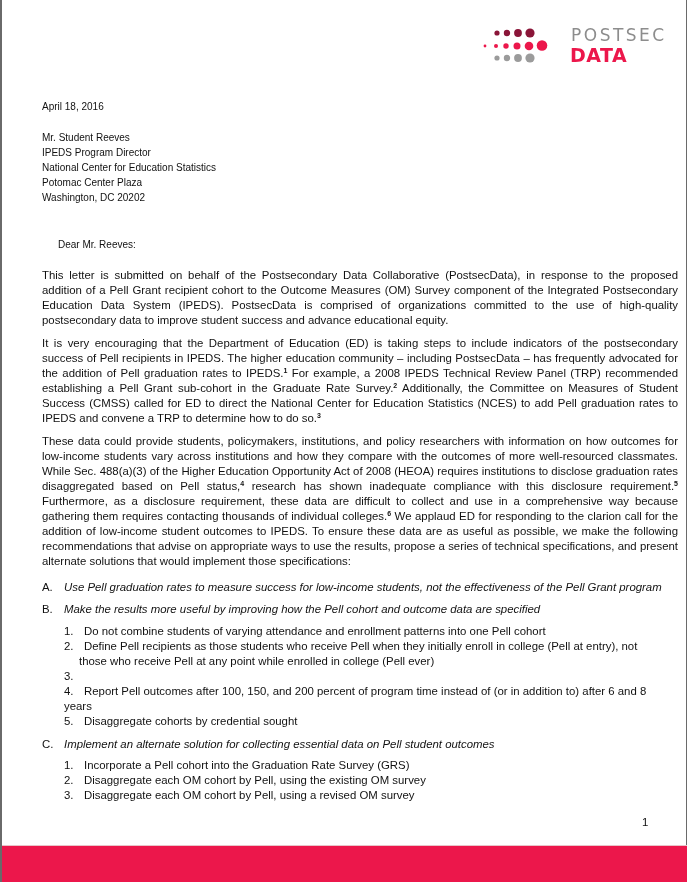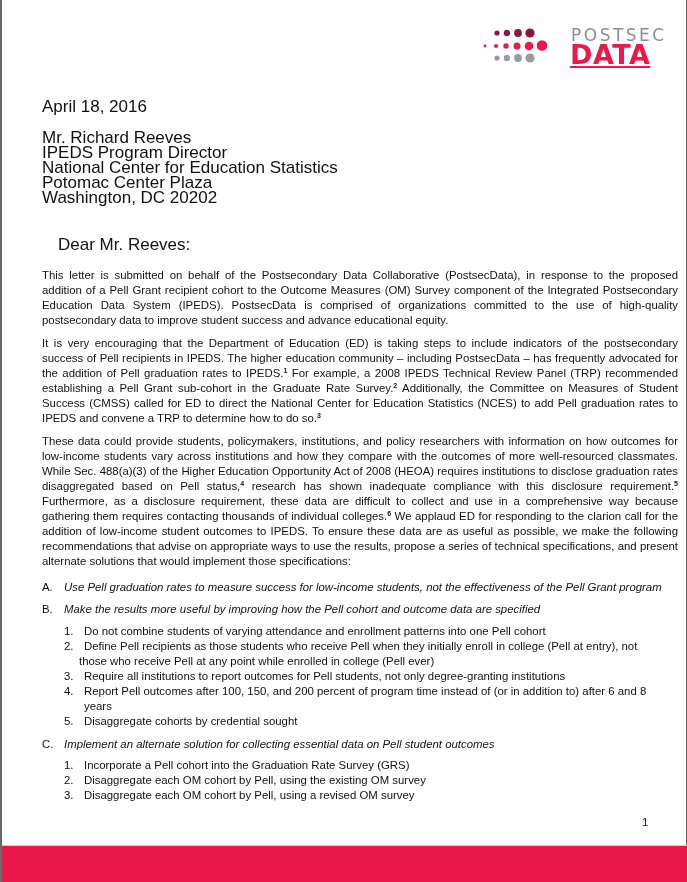--- a/index.html
+++ b/index.html
@@ -19,24 +19,24 @@
     }
     .logo { position: absolute; left: 480px; top: 26px; width: 200px; height: 42px; }
     .logo-dots { position: absolute; left: 0; top: 0; width: 70px; height: 42px; }
     .logo-word-top {
       position: absolute; left: 89px; top: 0px;
       font-size: 17px; letter-spacing: 2.5px; color: #8d8d8d;
       font-family: "DejaVu Sans", sans-serif; font-weight: normal; line-height: 18px;
     }
     .logo-word-bottom {
       position: absolute; left: 88px; top: 14px;
-      font-size: 27px; font-weight: bold; color: #ec174b;
-      font-family: "DejaVu Sans", sans-serif; letter-spacing: 0.5px; line-height: 30px; text-decoration: underline;
+      font-size: 19px; font-weight: bold; color: #ec174b;
+      font-family: "DejaVu Sans", sans-serif; letter-spacing: 0.5px; line-height: 30px;
     }
-    .text { position: absolute; left: 40px; width: 636px; font-size: 17px; line-height: 15px; }
+    .text { position: absolute; left: 40px; width: 636px; font-size: 10px; line-height: 15px; }
     .line { white-space: nowrap; }
     .para { position: absolute; left: 40px; width: 636px; font-size: 11.4px; line-height: 15px; text-align: justify; }
     sup { font-size: 7px; line-height: 0; vertical-align: 4px; font-weight: bold; }
     .list-item { position: absolute; font-size: 11.4px; line-height: 15px; white-space: nowrap; }
     .marker { position: absolute; left: 0; }
     .italic { font-style: italic; }
     .page-num { position: absolute; left: 640px; top: 816px; font-size: 11.4px; }
     .footer-band {
       position: absolute; left: 0; top: 845px; width: 687px; height: 37px;
       background: #ec174b; border-top: 1px solid #e9c3c8;
@@ -67,21 +67,21 @@
       <circle cx="36" cy="32" r="3.9" fill="#9b9b9b"></circle>
       <circle cx="48" cy="32" r="4.6" fill="#9b9b9b"></circle>
     </svg>
     <div class="logo-word-top">POSTSEC</div>
     <div class="logo-word-bottom">DATA</div>
   </div>
 
   <div class="text" style="top:99px;">April 18, 2016</div>
 
   <div class="text" style="top:130px;">
-    <div class="line">Mr. Richard Reeves</div>
+    <div class="line">Mr. Student Reeves</div>
     <div class="line">IPEDS Program Director</div>
     <div class="line">National Center for Education Statistics</div>
     <div class="line">Potomac Center Plaza</div>
     <div class="line">Washington, DC 20202</div>
   </div>
 
   <div class="text" style="top:237px;padding-left:16px;">Dear Mr. Reeves:</div>
 
   <div class="para" style="top:268px;"><span>This letter is submitted on behalf of the Postsecondary Data Collaborative (PostsecData), in response to the proposed addition of a Pell Grant recipient cohort to the Outcome Measures (OM) Survey component of the Integrated Postsecondary Education Data System (IPEDS). PostsecData is comprised of organizations committed to the use of high-quality postsecondary data to improve student success and advance educational equity.</span></div>
   <div class="para" style="top:336px;"><span>It is very encouraging that the Department of Education (ED) is taking steps to include indicators of the postsecondary success of Pell recipients in IPEDS. The higher education community – including PostsecData – has frequently advocated for the addition of Pell graduation rates to IPEDS.</span><sup>1</sup><span> For example, a 2008 IPEDS Technical Review Panel (TRP) recommended establishing a Pell Grant sub-cohort in the Graduate Rate Survey.</span><sup>2</sup><span> Additionally, the Committee on Measures of Student Success (CMSS) called for ED to direct the National Center for Education Statistics (NCES) to add Pell graduation rates to IPEDS and convene a TRP to determine how to do so.</span><sup>3</sup></div>
@@ -102,26 +102,25 @@
       <span class="marker">1.</span>
       <span style="margin-left:20px;">Do not combine students of varying attendance and enrollment patterns into one Pell cohort</span>
     </div>
     <div class="list-item" style="left:62px; top:639px;">
       <span class="marker">2.</span>
       <div style="margin-left:20px;">Define Pell recipients as those students who receive Pell when they initially enroll in college (Pell at entry), not</div>
       <div style="margin-left:15px;">those who receive Pell at any point while enrolled in college (Pell ever)</div>
     </div>
     <div class="list-item" style="left:62px; top:669px;">
       <span class="marker">3.</span>
-      <span style="margin-left:20px;">Require all institutions to report outcomes for Pell students, not only degree-granting institutions</span>
     </div>
     <div class="list-item" style="left:62px; top:684px;">
       <span class="marker">4.</span>
       <div style="margin-left:20px;">Report Pell outcomes after 100, 150, and 200 percent of program time instead of (or in addition to) after 6 and 8</div>
-      <div style="margin-left:20px;">years</div>
+      <div style="">years</div>
     </div>
     <div class="list-item" style="left:62px; top:714px;">
       <span class="marker">5.</span>
       <span style="margin-left:20px;">Disaggregate cohorts by credential sought</span>
     </div>
   </div>
 
   <div class="list-item italic" style="left:40px; top:737px;">
     <span class="marker" style="font-style:normal;">C.</span>
     <span style="margin-left:22px;">Implement an alternate solution for collecting essential data on Pell student outcomes</span>

